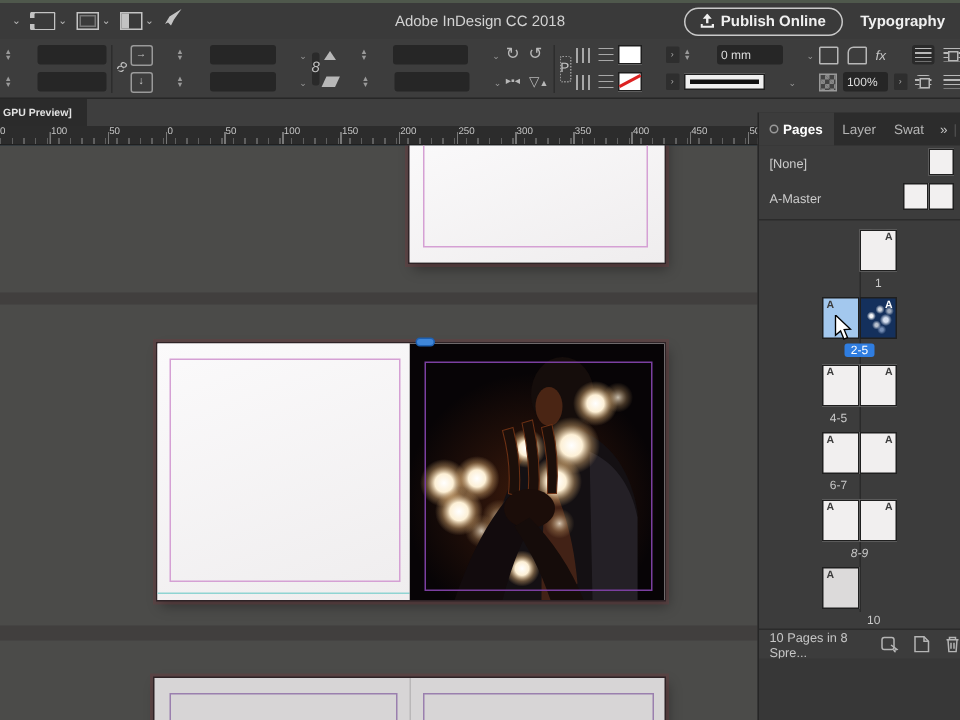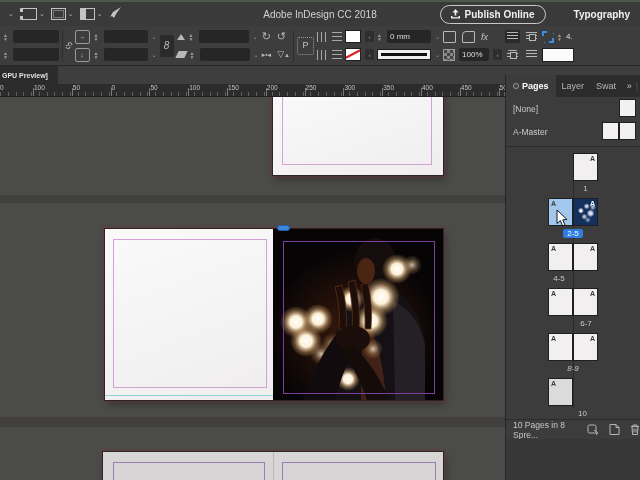--- a/index.html
+++ b/index.html
@@ -9,29 +9,29 @@
   .titlebar{position:absolute;top:0;left:0;right:0;height:26px;background:#3a3a3a;
             border-top:2px solid #4f584c;display:flex;align-items:center;box-sizing:border-box;}
   .tb-left{display:flex;align-items:center;gap:6px;padding-left:8px;}
   .tb-ic{color:#c3c3c3;font-size:10px;display:flex;align-items:center;gap:2px;}
   .chev{font-size:7px;color:#b5b5b5;}
   .mini-ic{display:inline-block;position:relative;}
   .ic-view{width:13px;height:10px;border:1px solid #c3c3c3;border-left:3px dotted #c3c3c3;border-radius:1px;}
   .ic-screen{width:13px;height:10px;border:1px solid #c3c3c3;box-shadow:inset 0 0 0 1px #3a3a3a, inset 0 0 0 2px #777;}
   .ic-arrange{width:13px;height:10px;border:1px solid #c3c3c3;background:linear-gradient(90deg,#c3c3c3 0 5px,#3a3a3a 5px 6px,transparent 6px);}
   .tb-title{position:absolute;left:0;right:0;text-align:center;color:#d2d2d2;font-size:10px;pointer-events:none;}
-  .tb-right{margin-left:auto;display:flex;align-items:center;gap:28px;padding-right:10px;z-index:2;justify-content:space-between;}
+  .tb-right{margin-left:auto;display:flex;align-items:center;gap:12px;padding-right:10px;z-index:2;justify-content:space-between;}
   .publish-btn{display:flex;align-items:center;gap:5px;border:1px solid #c9c9c9;border-radius:10px;
                height:17px;padding:0 10px;color:#f0f0f0;font-size:10px;font-weight:bold;background:transparent;}
   .workspace{color:#f0f0f0;font-size:10px;font-weight:bold;}
   
   .controlbar{position:absolute;top:26px;left:0;right:0;height:40px;background:#3d3d3d;border-bottom:1px solid #272727;
               display:flex;align-items:center;padding:0 3px;box-sizing:border-box;gap:3px;overflow:hidden;}
   .grp{display:flex;flex-direction:column;gap:3px;flex:none;}
-  .cell{display:flex;align-items:center;gap:4px;height:15px;}
+  .cell{display:flex;align-items:center;gap:16px;height:15px;}
   .field{background:#262626;height:13px;border-radius:2px;color:#ddd;font-size:8px;line-height:13px;padding:0 3px;box-sizing:border-box;}
   .stepper{display:flex;flex-direction:column;justify-content:center;font-size:5px;line-height:4px;color:#9a9a9a;width:6px;}
   .dd{font-size:6px;color:#9a9a9a;}
   .vsep{width:1px;height:32px;background:#2d2d2d;flex:none;}
   .cicon{color:#b8b8b8;font-size:9px;line-height:1;}
   .boxic{width:13px;height:12px;border:1px solid #9a9a9a;border-radius:2px;color:#c5c5c5;font-size:7px;
          display:flex;align-items:center;justify-content:center;line-height:1;}
   .link8{font-size:10px;color:#bdbdbd;font-style:italic;position:relative;}
   .link8.broken:after{content:"";position:absolute;left:-2px;top:5px;width:12px;height:1px;background:#3d3d3d;transform:rotate(-35deg);}
   .chainbox{width:14px;height:22px;background:#2a2a2a;border-radius:2px;display:flex;align-items:center;justify-content:center;}
@@ -472,21 +472,21 @@
             </div>
             <div class="plabel" style="left: 28px; width: 50px;"><span>4-5</span></div>
           </div>
           <div class="srow">
             <div class="pg white" style="left: 42px;">
               <span class="ltr" style="left: 2px;">A</span>
             </div>
             <div class="pg white" style="left: 67px;">
               <span class="ltr" style="right: 2px;">A</span>
             </div>
-            <div class="plabel" style="left: 55px; width: 50px;"><span>6-7</span></div>
+            <div class="plabel" style="left: 28px; width: 50px;"><span>6-7</span></div>
           </div>
           <div class="srow">
             <div class="pg white" style="left: 42px;">
               <span class="ltr" style="left: 2px;">A</span>
             </div>
             <div class="pg white" style="left: 67px;">
               <span class="ltr" style="right: 2px;">A</span>
             </div>
             <div class="plabel" style="left: 42px; width: 50px; font-style: italic;"><span>8-9</span></div>
           </div>

